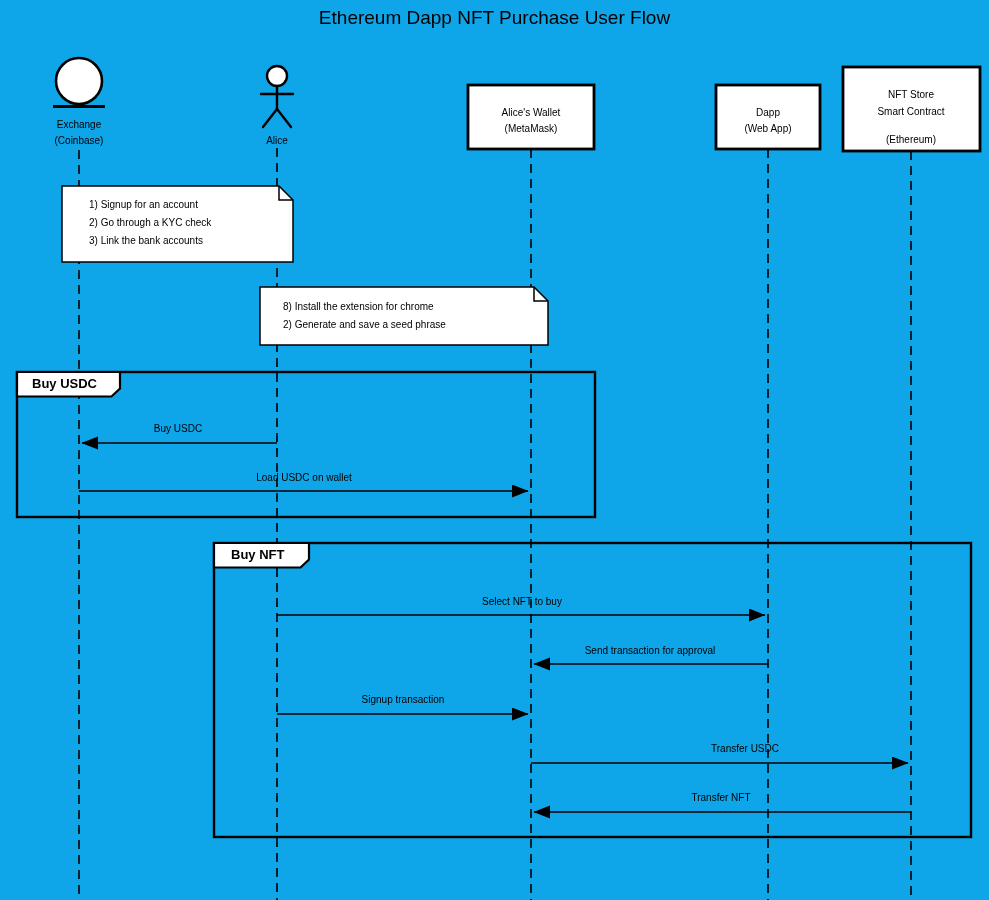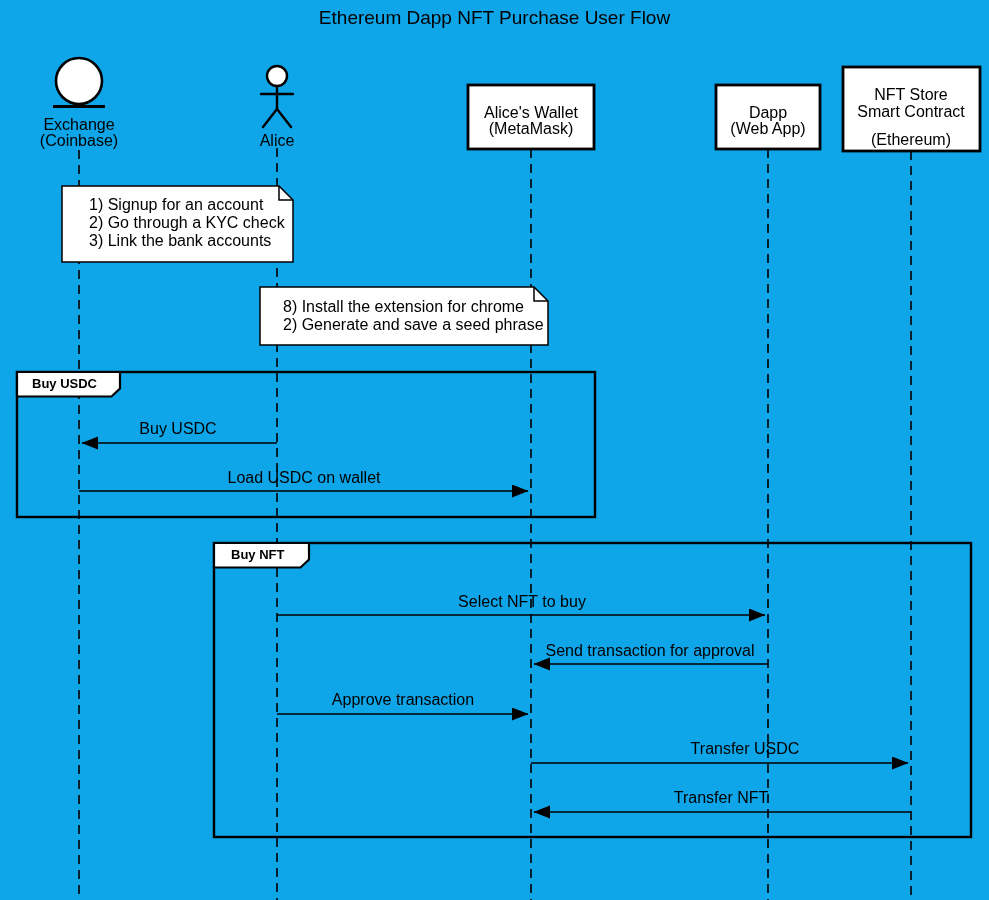--- a/index.html
+++ b/index.html
@@ -2,21 +2,21 @@
 <html><head>
 <meta charset="utf-8">
 <style>
   html,body{margin:0;padding:0;background:#ffffff;}
   .canvas{
     position:relative;width:989px;height:900px;background:#0ea5e9;
     font-family:"Liberation Sans","DejaVu Sans",sans-serif;color:#000;
     overflow:hidden;
   }
   svg{position:absolute;left:0;top:0;}
-  .lbl{position:absolute;font-size:16px;line-height:15px;white-space:nowrap;color:#000;}
+  .lbl{position:absolute;font-size:10px;line-height:15px;white-space:nowrap;color:#000;}
   .center{transform:translateX(-50%);}
   .title{
     position:absolute;left:0;top:7px;width:989px;text-align:center;
     font-size:19px;line-height:22px;
   }
   .tab-label{font-weight:bold;font-size:13px;}
   .life{stroke:#000;stroke-width:1.6;stroke-dasharray:9 6;}
   .shape{stroke:#000;fill:#ffffff;}
   .frame{stroke:#000;fill:none;stroke-width:2.4;}
   .msg{stroke:#000;stroke-width:1.6;}
@@ -100,17 +100,17 @@
   <div class="lbl" style="left:283px;top:299px;">8) Install the extension for chrome</div>
   <div class="lbl" style="left:283px;top:317px;">2) Generate and save a seed phrase</div>
 
   <div class="lbl tab-label" style="left:32px;top:376px;">Buy USDC</div>
   <div class="lbl tab-label" style="left:231px;top:547px;">Buy NFT</div>
 
   <div class="lbl center" style="left:178px;top:421px;">Buy USDC</div>
   <div class="lbl center" style="left:304px;top:470px;">Load USDC on wallet</div>
   <div class="lbl center" style="left:522px;top:594px;">Select NFT to buy</div>
   <div class="lbl center" style="left:650px;top:643px;">Send transaction for approval</div>
-  <div class="lbl center" style="left:403px;top:692px;">Approve transaction</div>
+  <div class="lbl center" style="left:403px;top:692px;">Signup transaction</div>
   <div class="lbl center" style="left:721px;top:741px;margin-left:24px;">Transfer USDC</div>
   <div class="lbl center" style="left:721px;top:790px;">Transfer NFT</div>
 
 </div>
 
 </body></html>

